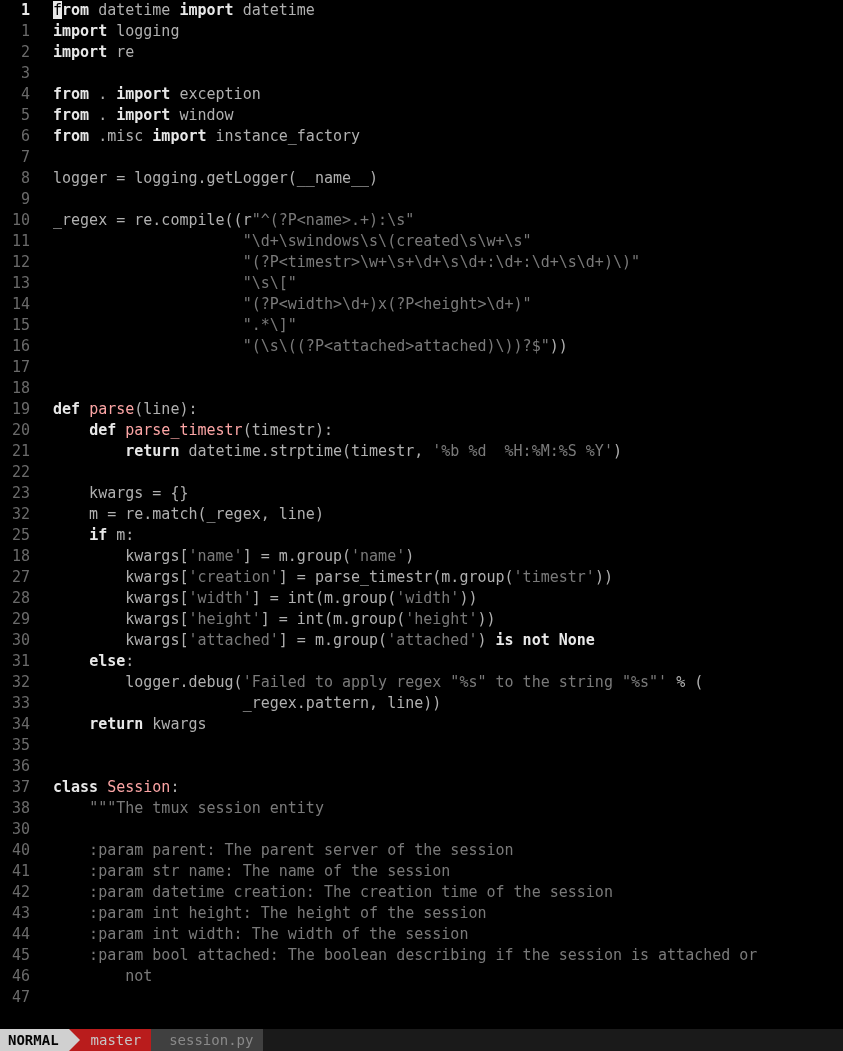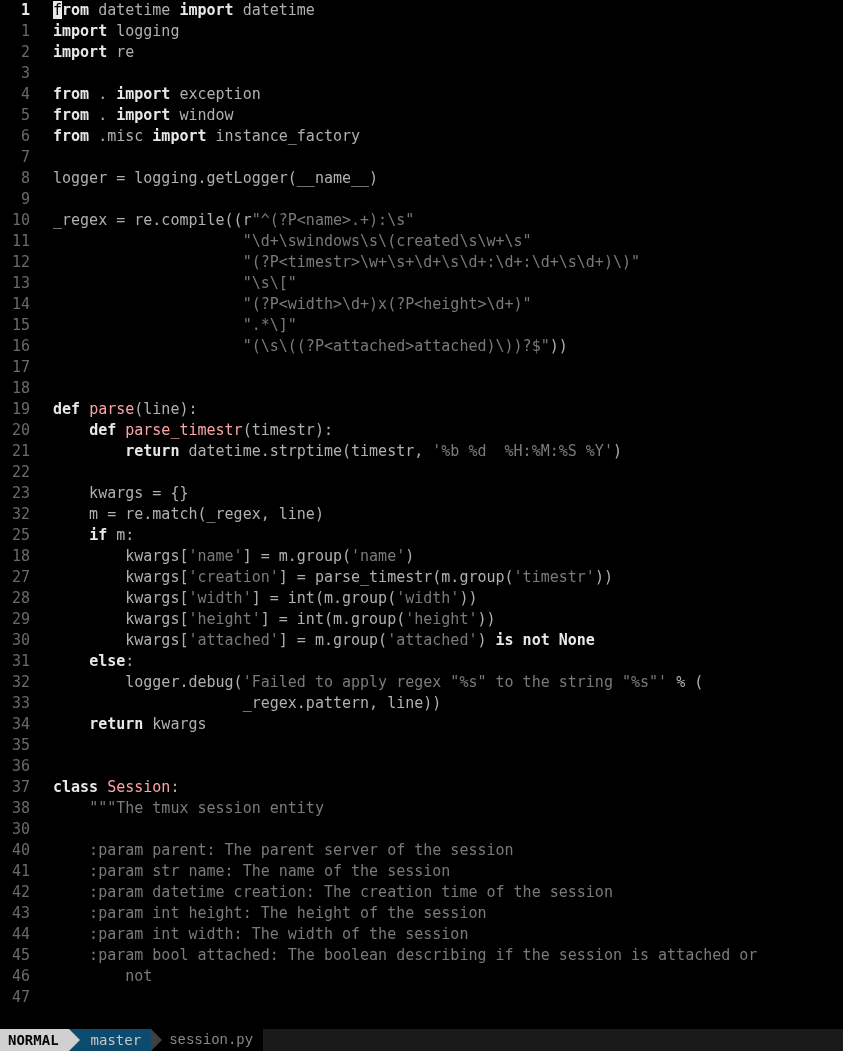--- a/index.html
+++ b/index.html
@@ -67,37 +67,36 @@
   }
   .status-seg.mode::after {
     content: "";
     position: absolute; right: -11px; top: 0;
     border-left: 11px solid #d0d0d0;
     border-top: 11px solid transparent;
     border-bottom: 11px solid transparent;
     z-index: 2;
   }
   .status-seg.branch {
-    background: #0c4a6e;
+    background: #b91c1c;
     color: #c8c8c8;
     padding-left: 18px;
   }
   .status-seg.branch::after {
     content: "";
     position: absolute; right: -11px; top: 0;
     border-left: 11px solid #404040;
     border-top: 11px solid transparent;
     border-bottom: 11px solid transparent;
     z-index: 1;
   }
   .status-seg.file {
-    background: #000000;
+    background: #404040;
     color: #8a8a8a;
     padding-left: 18px;
-    font-family: Liberation Mono, monospace;
   }
 </style>
 </head>
 <body>
 
 <div class="editor">
   <div class="gutter" id="gutter">
       <div class="ln current">1</div>
       <div class="ln">1</div>
       <div class="ln">2</div>

